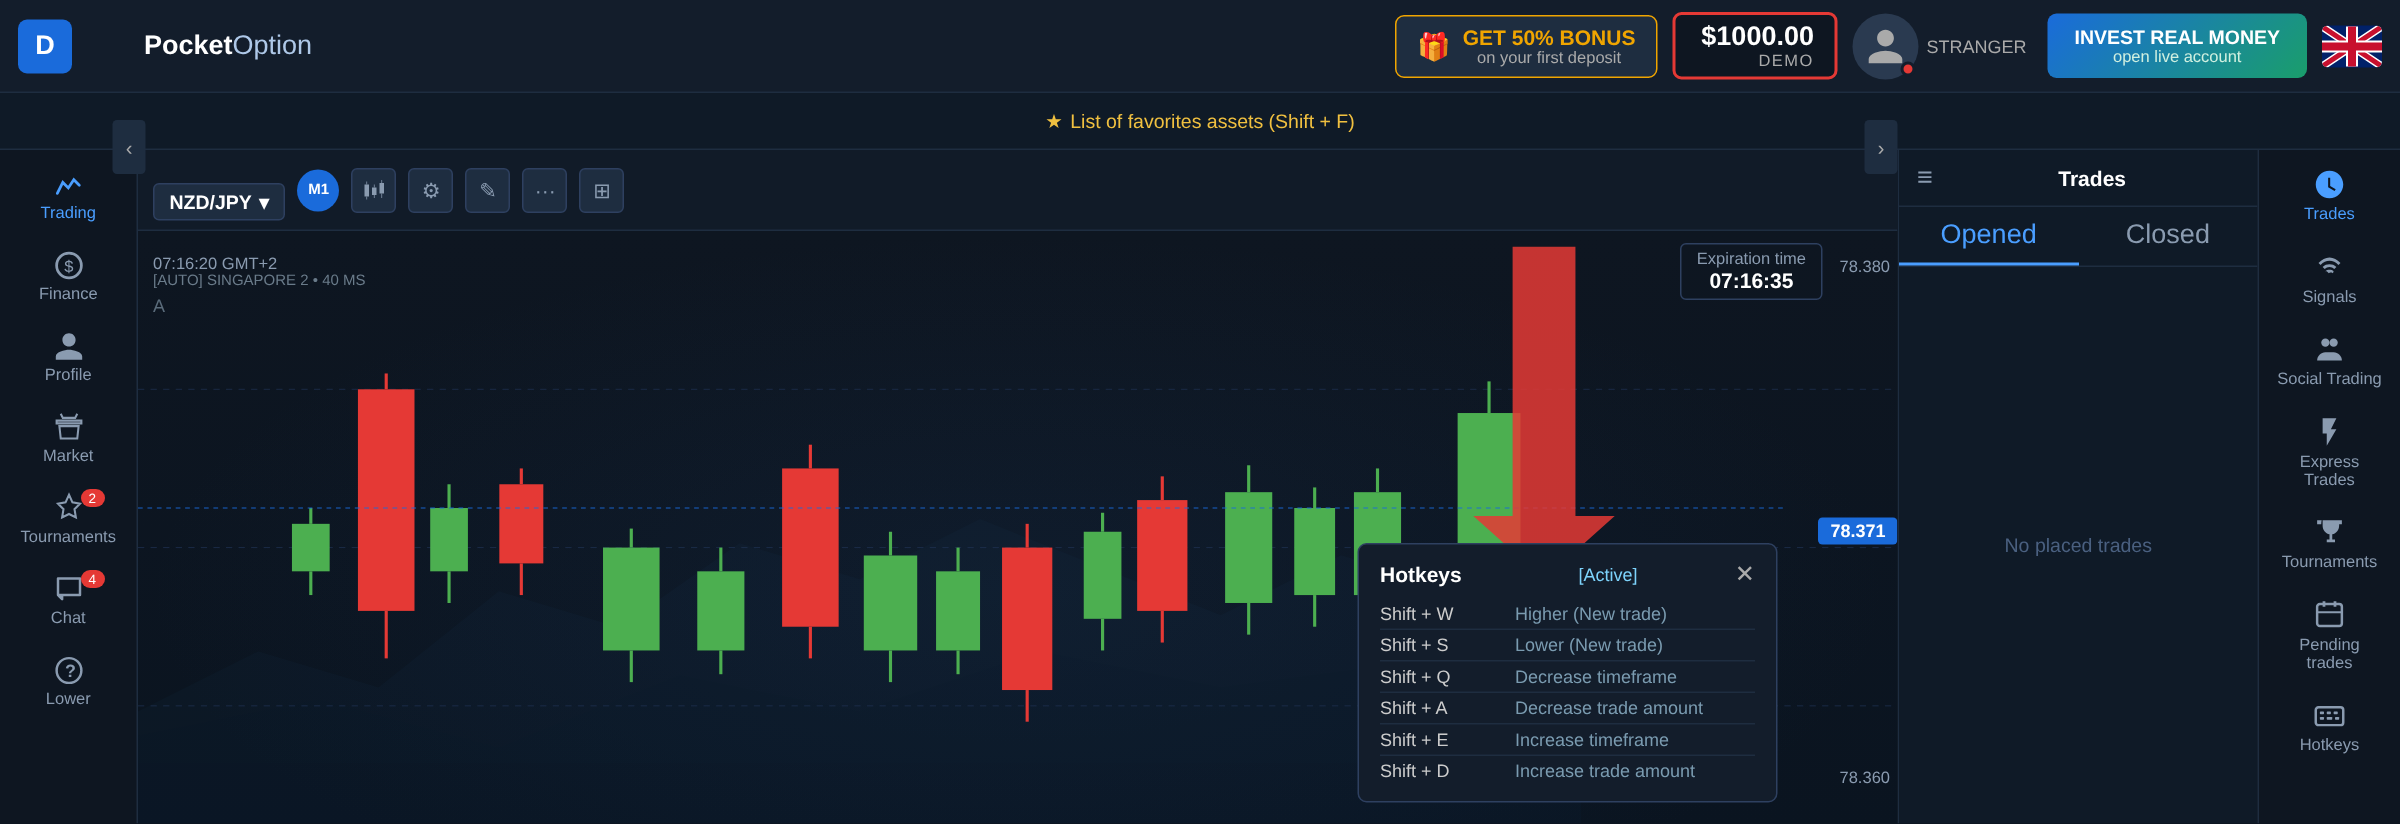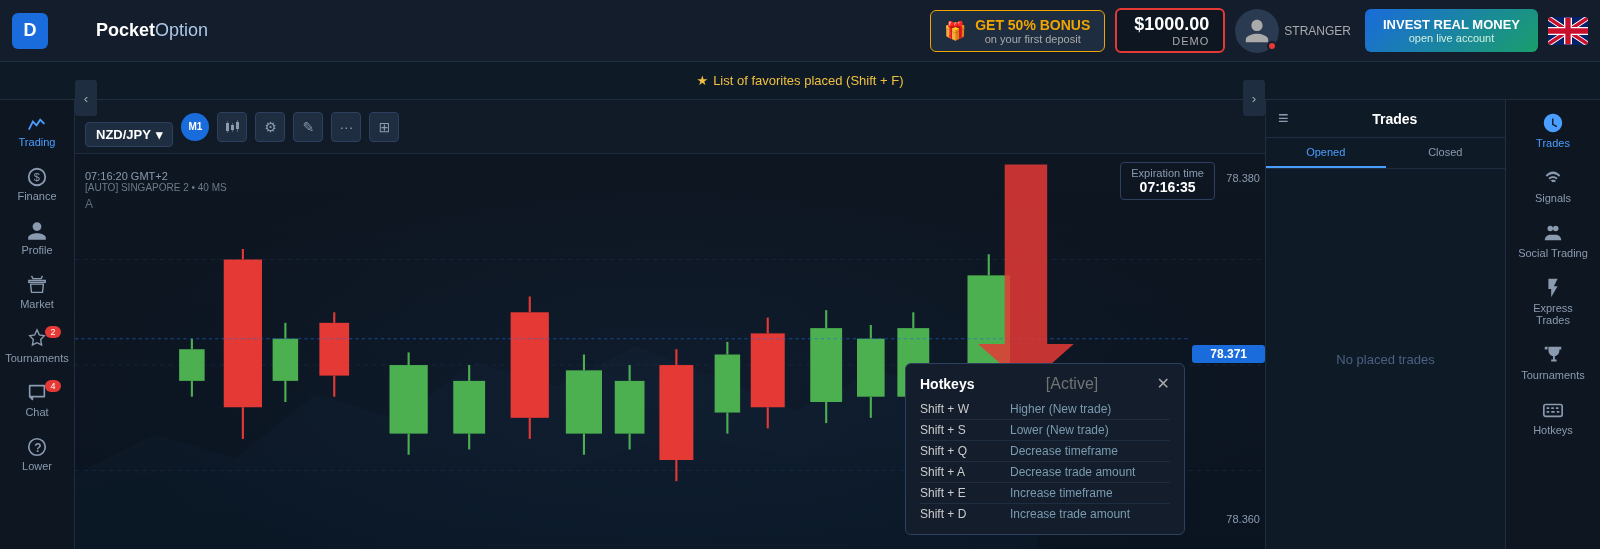--- a/index.html
+++ b/index.html
@@ -145,21 +145,21 @@
     }
 
     
     .main-layout {
       display: flex;
       height: calc(549px - 62px - 38px);
     }
 
     
     .left-sidebar {
-      width: 75px;
+      width: 92px;
       background: #0e1621;
       border-right: 1px solid #1e2d40;
       display: flex;
       flex-direction: column;
       align-items: center;
       padding-top: 4px;
       gap: 2px;
     }
     .sidebar-item {
       display: flex;
@@ -257,21 +257,21 @@
       position: absolute;
       top: 16px; left: 10px;
       font-size: 11px;
       color: #6a8090;
     }
     .chart-price-tag {
       background: #1a6bdb;
       color: #fff;
       font-size: 12px;
       font-weight: 700;
-      padding: 2px 18px;
+      padding: 2px 8px;
       border-radius: 3px;
     }
     .expiry-box {
       position: absolute;
       top: 8px;
       right: 60px;
       background: rgba(14,22,33,0.85);
       border: 1px solid #2e4060;
       border-radius: 4px;
       padding: 4px 10px;
@@ -306,21 +306,21 @@
       font-size: 12px;
       z-index: 5;
     }
     .hotkeys-header {
       display: flex;
       justify-content: space-between;
       align-items: center;
       margin-bottom: 6px;
     }
     .hotkeys-title { font-weight: 700; font-size: 14px; }
-    .hotkeys-active { color: #737373; font-size: 16px; margin-left: 13px; }
+    .hotkeys-active { color: #7dd3fc; font-size: 12px; margin-left: 13px; }
     .hotkeys-close { color: #aaa; cursor: pointer; font-size: 16px; }
     .hotkey-row {
       display: flex;
       gap: 10px;
       padding: 3px 0;
       border-bottom: 1px solid #1e2d40;
       color: #8a9bb0;
     }
     .hotkey-row:last-child { border-bottom: none; }
     .hotkey-key { color: #ccc; min-width: 80px; }
@@ -344,21 +344,21 @@
     .trades-icon { color: #8a9bb0; font-size: 18px; }
     .trades-title { font-size: 14px; font-weight: 700; flex: 1; text-align: center; }
     .trades-tabs {
       display: flex;
       border-bottom: 1px solid #1e2d40;
     }
     .trades-tab {
       flex: 1;
       text-align: center;
       padding: 8px;
-      font-size: 11px;
+      font-size: 18px;
       color: #8a9bb0;
       cursor: pointer;
       border-bottom: 2px solid transparent;
     }
     .trades-tab.active {
       color: #4a9eff;
       border-bottom: 2px solid #4a9eff;
     }
     .no-trades {
       flex: 1;
@@ -454,21 +454,21 @@
       <path d="M0,0 L60,40 M60,0 L0,40" stroke="#fff" stroke-width="8"></path>
       <path d="M0,0 L60,40 M60,0 L0,40" stroke="#C8102E" stroke-width="5"></path>
       <path d="M30,0 V40 M0,20 H60" stroke="#fff" stroke-width="12"></path>
       <path d="M30,0 V40 M0,20 H60" stroke="#C8102E" stroke-width="8"></path>
     </svg>
   </div>
 </div>
 
 <div class="nav-bar">
   <span>★</span>
-  <span style="cursor:pointer;">List of favorites placed (Shift + F)</span>
+  <span style="cursor:pointer;">List of favorites assets (Shift + F)</span>
 </div>
 
 <div class="main-layout">
 
   <div class="left-sidebar">
 
     <div class="sidebar-item active">
       <svg viewBox="0 0 24 24">
           <path d="M3.5 18.5l4-8 4 4 4-6 4 4" stroke="currentColor" stroke-width="2" fill="none" stroke-linecap="round"></path>
         </svg>
@@ -742,20 +742,29 @@
       <span>Express Trades</span>
     </div>
 
     <div class="right-sidebar-item">
       <svg viewBox="0 0 24 24">
           <path d="M7 3v4c0 3 2 5.5 5 6.3V17h-2v2h6v-2h-2v-3.7C17 12.5 19 10 19 7V3H7zm-4 0v3h3c0-1 .1-2 .3-3H3zm18 0h-3.3c.2 1 .3 2 .3 3h3V3z"></path>
         </svg>
       <span>Tournaments</span>
     </div>
 
+    <div class="right-sidebar-item">
+      <svg viewBox="0 0 24 24">
+          <rect x="3" y="4" width="18" height="16" rx="2" stroke="currentColor" stroke-width="1.8" fill="none"></rect>
+          <line x1="8" y1="2" x2="8" y2="6" stroke="currentColor" stroke-width="2"></line>
+          <line x1="16" y1="2" x2="16" y2="6" stroke="currentColor" stroke-width="2"></line>
+          <line x1="3" y1="10" x2="21" y2="10" stroke="currentColor" stroke-width="1.5"></line>
+        </svg>
+      <span>Pending trades</span>
+    </div>
 
     <div class="right-sidebar-item">
       <svg viewBox="0 0 24 24">
           <rect x="2" y="6" width="20" height="13" rx="2" stroke="currentColor" stroke-width="1.8" fill="none"></rect>
           <rect x="5" y="9" width="3" height="2" rx="0.5" fill="currentColor"></rect>
           <rect x="10" y="9" width="3" height="2" rx="0.5" fill="currentColor"></rect>
           <rect x="15" y="9" width="3" height="2" rx="0.5" fill="currentColor"></rect>
           <rect x="5" y="13" width="3" height="2" rx="0.5" fill="currentColor"></rect>
           <rect x="10" y="13" width="4" height="2" rx="0.5" fill="currentColor"></rect>
           <rect x="16" y="13" width="3" height="2" rx="0.5" fill="currentColor"></rect>

